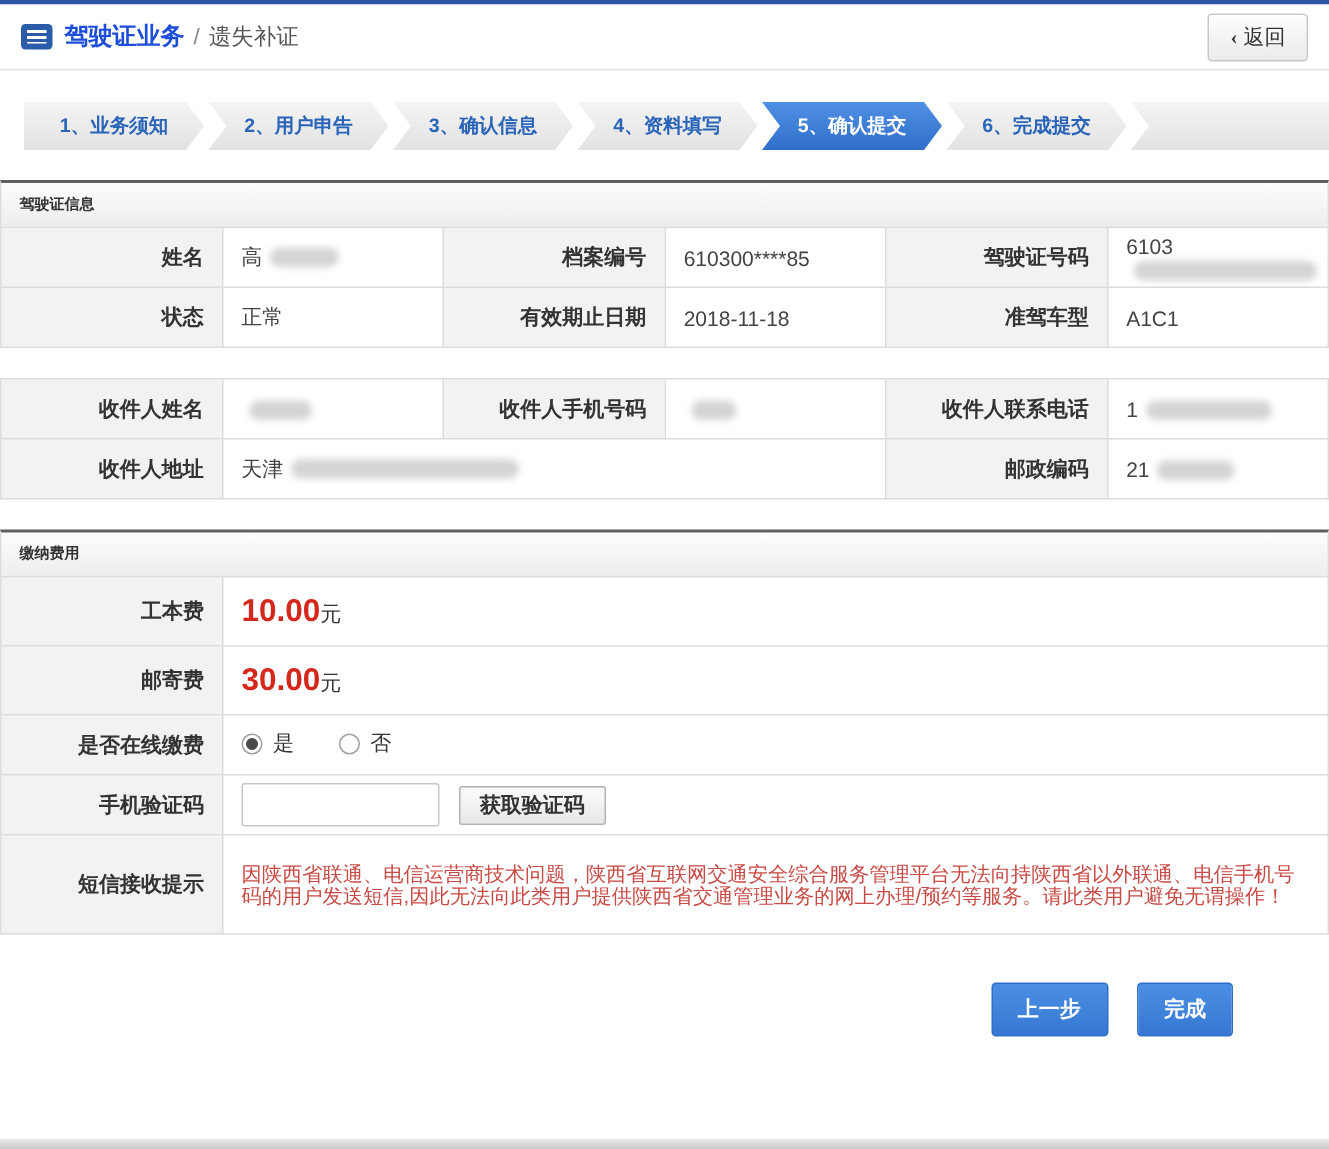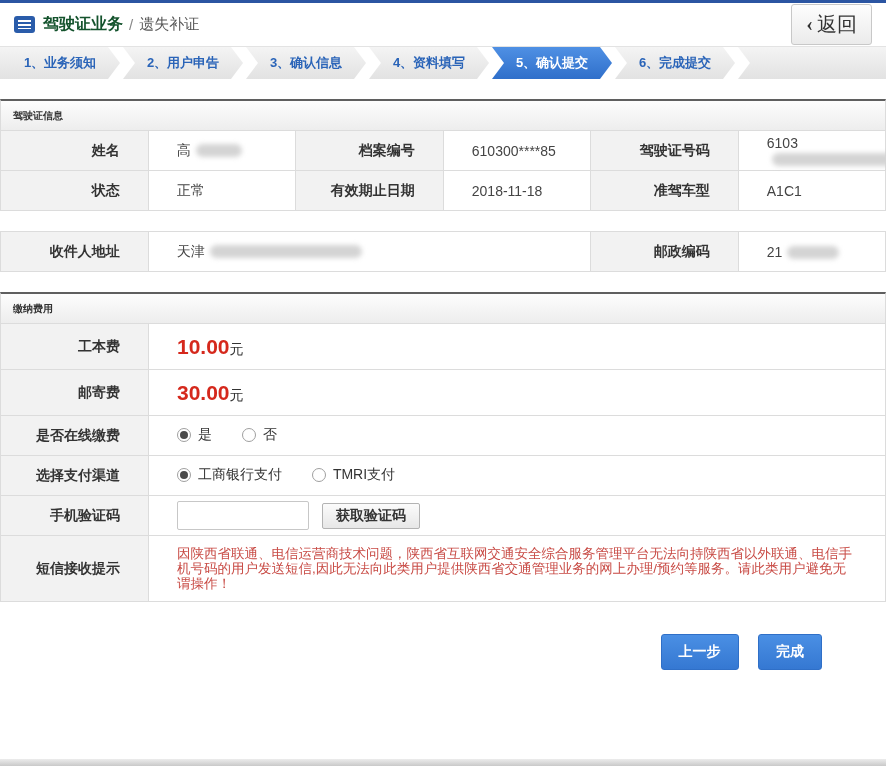--- a/index.html
+++ b/index.html
@@ -32,40 +32,42 @@
   }
   .doc-icon::before {
     content: "";
     position: absolute; left: 4px; top: 4px;
     width: 13px; height: 9px;
     background:
       linear-gradient(#fff,#fff) 0 0/13px 2px no-repeat,
       linear-gradient(#fff,#fff) 0 4px/13px 2px no-repeat,
       linear-gradient(#fff,#fff) 0 8px/13px 1px no-repeat;
   }
-  .page-title { color: #14532d; font-size: 16px; font-weight: bold; }
+  .page-title { color: #1d4ed8; font-size: 16px; font-weight: bold; }
   .title-sep { color: #888; font-size: 15px; margin: 0 6px; font-weight: normal; }
   .page-subtitle { color: #555; font-size: 15px; }
   .back-btn {
     margin-left: auto;
     padding: 6px 14px;
     background: linear-gradient(#fdfdfd, #ebebeb);
     border: 1px solid #c8c8c8;
     border-radius: 3px;
-    font-size: 20px;
+    font-size: 14px;
     color: #333;
     cursor: pointer;
     font-family: Liberation Serif, serif;
   }
   .back-chevron { font-weight: bold; margin-right: 4px; color: #333; }
 
   
   .steps {
+    margin-top: 21px;
     height: 32px;
     display: flex;
+    padding-left: 16px;
   }
   .step {
     flex: 0 0 120px;
     line-height: 32px;
     text-align: center;
     font-size: 13px;
     font-weight: bold;
     color: #2a64b8;
     background: linear-gradient(#f4f4f4, #e2e2e2);
     clip-path: polygon(0 0, calc(100% - 12px) 0, 100% 50%, calc(100% - 12px) 100%, 0 100%, 12px 50%);
@@ -93,21 +95,21 @@
     border-bottom: none;
     background: linear-gradient(#fdfdfd, #ededed);
     height: 31px;
     line-height: 29px;
     padding-left: 12px;
     font-size: 10px;
     font-weight: bold;
     color: #333;
   }
   table { width: 100%; border-collapse: collapse; table-layout: fixed; }
-  td { border: 1px solid #dcdcdc; font-size: 14px; height: 40px; padding: 0 28px; }
+  td { border: 1px solid #dcdcdc; font-size: 14px; height: 40px; padding: 0 12px; }
   td.lbl {
     background: #f2f2f2;
     text-align: right;
     font-weight: bold;
     color: #333;
     width: 16.7%;
   }
   td.val { background: #fff; color: #444; }
   .fees td.lbl { width: 148px; }
   .fee-row td { height: 46px; }
@@ -248,20 +250,28 @@
       <td class="lbl">准驾车型</td>
       <td class="val"><span>A1C1</span></td>
     </tr>
   </tbody>
     </table>
 </div>
 
 <div class="section">
   <table>
     <tbody>
+        <tr>
+      <td class="lbl">收件人姓名</td>
+      <td class="val"><span></span><span class="blur w40"></span></td>
+      <td class="lbl">收件人手机号码</td>
+      <td class="val"><span></span><span class="blur w30"></span></td>
+      <td class="lbl">收件人联系电话</td>
+      <td class="val"><span>1</span><span class="blur w80"></span></td>
+    </tr>
     <tr>
       <td class="lbl">收件人地址</td>
       <td class="val" colspan="3"><span>天津</span><span class="blur w150"></span></td>
       <td class="lbl">邮政编码</td>
       <td class="val"><span>21</span><span class="blur w50"></span></td>
     </tr>
   </tbody>
     </table>
 </div>
 
@@ -284,33 +294,20 @@
               <span class="radio checked"></span>
               <span>是</span>
             </span>
         <span class="radio-opt">
               <span class="radio"></span>
               <span>否</span>
             </span>
       </td>
     </tr>
     <tr>
-      <td class="lbl">选择支付渠道</td>
-      <td class="val">
-        <span class="radio-opt">
-              <span class="radio checked"></span>
-              <span>工商银行支付</span>
-            </span>
-        <span class="radio-opt">
-              <span class="radio"></span>
-              <span>TMRI支付</span>
-            </span>
-      </td>
-    </tr>
-    <tr>
       <td class="lbl">手机验证码</td>
       <td class="val">
         <input class="code-input" type="text" value="" style="">
         <button class="code-btn">获取验证码</button>
       </td>
     </tr>
     <tr class="sms-row">
       <td class="lbl">短信接收提示</td>
       <td class="val">
         <div class="sms-notice">因陕西省联通、电信运营商技术问题，陕西省互联网交通安全综合服务管理平台无法向持陕西省以外联通、电信手机号码的用户发送短信,因此无法向此类用户提供陕西省交通管理业务的网上办理/预约等服务。请此类用户避免无谓操作！</div>

